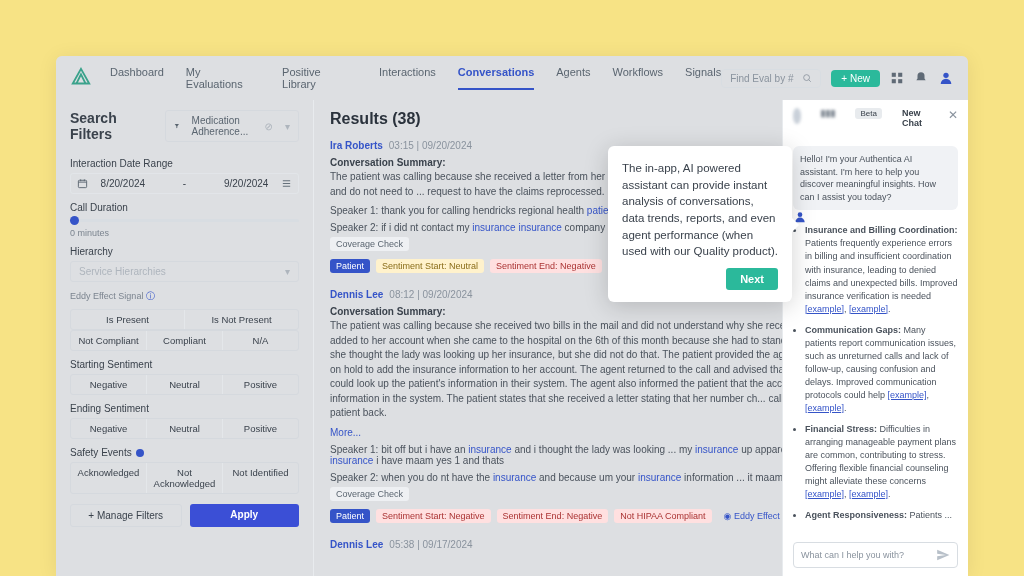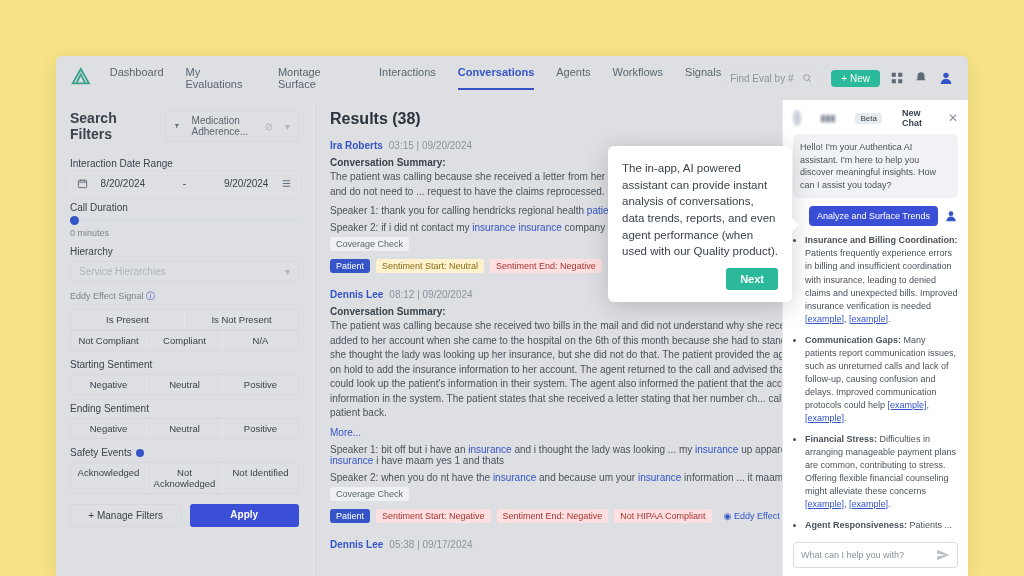--- a/index.html
+++ b/index.html
@@ -48,21 +48,21 @@
 .chip{display:inline-block;background:#eef0f3;border-radius:3px;padding:2px 6px;font-size:9px;color:#5a6570;margin-top:4px}
 .tags{display:flex;gap:6px;margin-top:8px;flex-wrap:wrap}
 .tag{font-size:9px;padding:2px 6px;border-radius:3px}
 .t-pat{background:#3554c8;color:#fff}
 .t-neu{background:#fff2cc;color:#8a6d1a}
 .t-neg{background:#ffe0e0;color:#a33}
 .t-hip{background:#ffe0e0;color:#a33}
 .t-eddy{color:#3554c8;background:transparent}
 .t-ins{background:#f0f0f0;color:#5a6570}
 .ai{position:absolute;right:0;top:0;width:186px;height:100%;border-left:1px solid #e8ebee;background:#fff;padding:8px 10px;font-size:9px;color:#3a424c;z-index:4}
-.ai-head{display:flex;align-items:center;gap:20px;margin-bottom:6px}
+.ai-head{display:flex;align-items:flex-start;gap:20px;margin-bottom:18px}
 .beta{background:#e8ebee;border-radius:3px;padding:1px 5px;font-size:8px}
 .newchat{margin-left:auto;font-size:9px;font-weight:600}
 .ai-x{font-size:12px;color:#8a939e;margin-left:6px}
 .ai-greet{background:#f0f2f5;border-radius:6px;padding:7px;font-size:9px;color:#4a525c;line-height:1.4}
 .ai-btn{background:#3b4fd6;color:#fff;border-radius:4px;padding:5px 8px;font-size:9px;margin:8px 0 8px auto;display:block;width:fit-content}
 .ai-list{font-size:9px;color:#4a525c;line-height:1.45}
 .ai-list li{margin-bottom:8px;list-style:disc;margin-left:12px}
 .ai-list b{font-weight:700}
 .ex{color:#3554c8;text-decoration:underline}
 .ai-input{position:absolute;bottom:8px;left:10px;right:10px;border:1px solid #d8dde2;border-radius:4px;padding:5px 7px;font-size:9px;color:#8a939e;display:flex;align-items:center}
@@ -80,21 +80,21 @@
 <div class="app">
   <div class="overlay"></div>
 
   <div class="topbar">
     <svg class="logo" viewBox="0 0 24 24" fill="none" stroke="currentColor" stroke-width="2">
         <path d="M12 2 L21 18 L3 18 Z M12 8 L17 18 L7 18 Z"></path>
       </svg>
     <div class="nav">
       <div class="nav-item">Dashboard</div>
       <div class="nav-item">My Evaluations</div>
-      <div class="nav-item">Montage Surface</div>
+      <div class="nav-item">Positive Library</div>
       <div class="nav-item">Interactions</div>
       <div class="nav-item active">Conversations</div>
       <div class="nav-item">Agents</div>
       <div class="nav-item">Workflows</div>
       <div class="nav-item">Signals</div>
     </div>
     <div class="top-right">
       <div class="search">
           <span>Find Eval by #</span>
           <svg style="margin-left:auto" width="10" height="10" viewBox="0 0 24 24" fill="none" stroke="#8a939e" stroke-width="2">
@@ -233,21 +233,20 @@
     <div class="ai">
       <div class="ai-head">
         <span class="avatar blur"></span>
         <span class="blur" style="font-weight:600;color:#7b848f">▮▮▮</span>
         <span class="beta">Beta</span>
         <span class="newchat">New Chat</span>
         <span class="ai-x">✕</span>
       </div>
       <div class="ai-greet">Hello! I'm your Authentica AI assistant. I'm here to help you discover meaningful insights. How can I assist you today?</div>
       <div style="display:flex;align-items:center;gap:6px">
-        <div class="ai-btn">Analyze and Surface Trends</div>
         <svg width="14" height="14" viewBox="0 0 24 24" fill="#3554c8">
             <circle cx="12" cy="8" r="4"></circle>
             <path d="M4 21a8 8 0 0116 0"></path>
           </svg>
       </div>
       <ul class="ai-list">
         <li><b>Insurance and Billing Coordination:</b><span> Patients frequently experience errors in billing and insufficient coordination with insurance, leading to denied claims and unexpected bills. Improved insurance verification is needed </span><span class="ex">[example]</span>, <span class="ex">[example]</span>.</li>
         <li><b>Communication Gaps:</b><span> Many patients report communication issues, such as unreturned calls and lack of follow-up, causing confusion and delays. Improved communication protocols could help </span><span class="ex">[example]</span>, <span class="ex">[example]</span>.</li>
         <li><b>Financial Stress:</b><span> Difficulties in arranging manageable payment plans are common, contributing to stress. Offering flexible financial counseling might alleviate these concerns </span><span class="ex">[example]</span>, <span class="ex">[example]</span>.</li>
         <li><b>Agent Responsiveness:</b><span> Patients ...</span></li>

